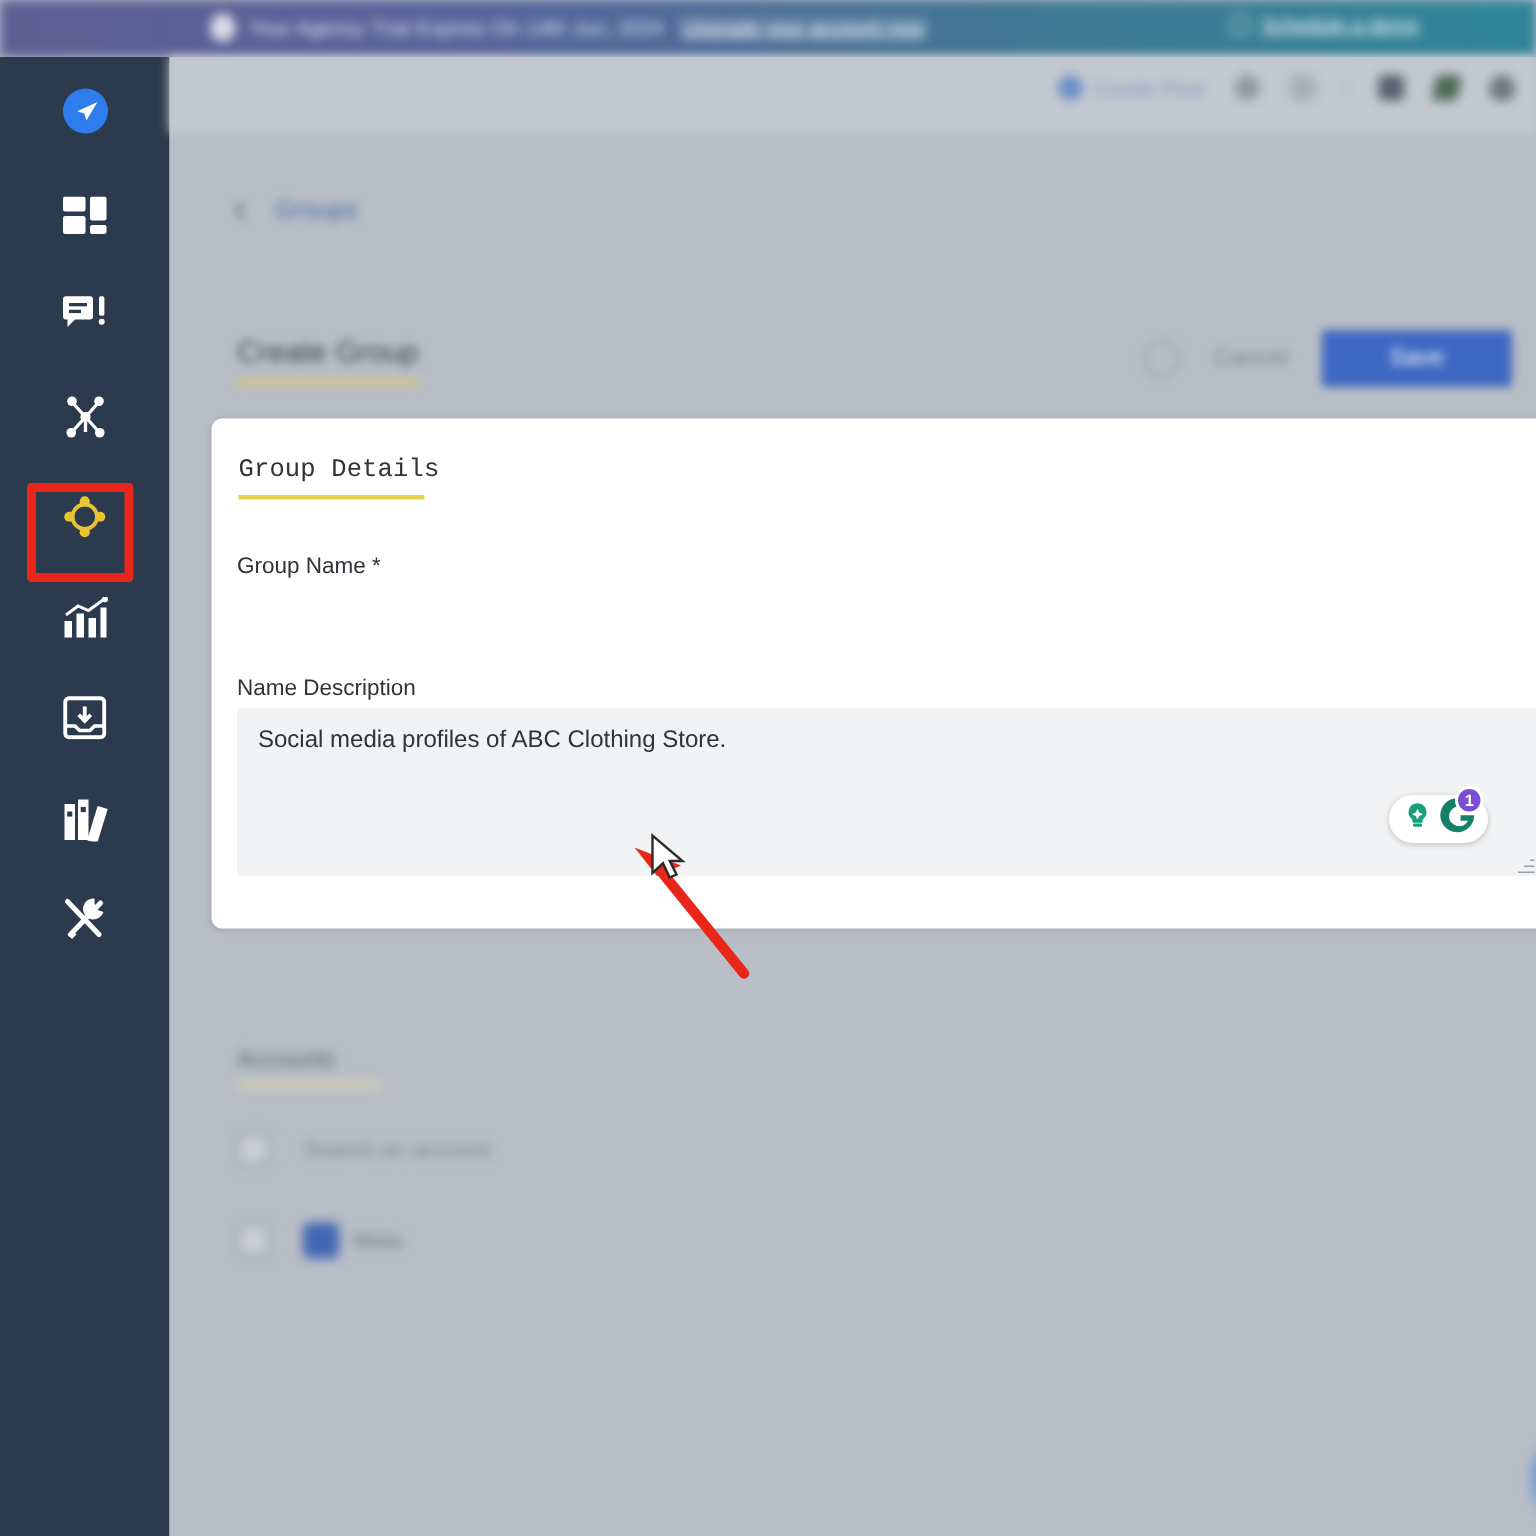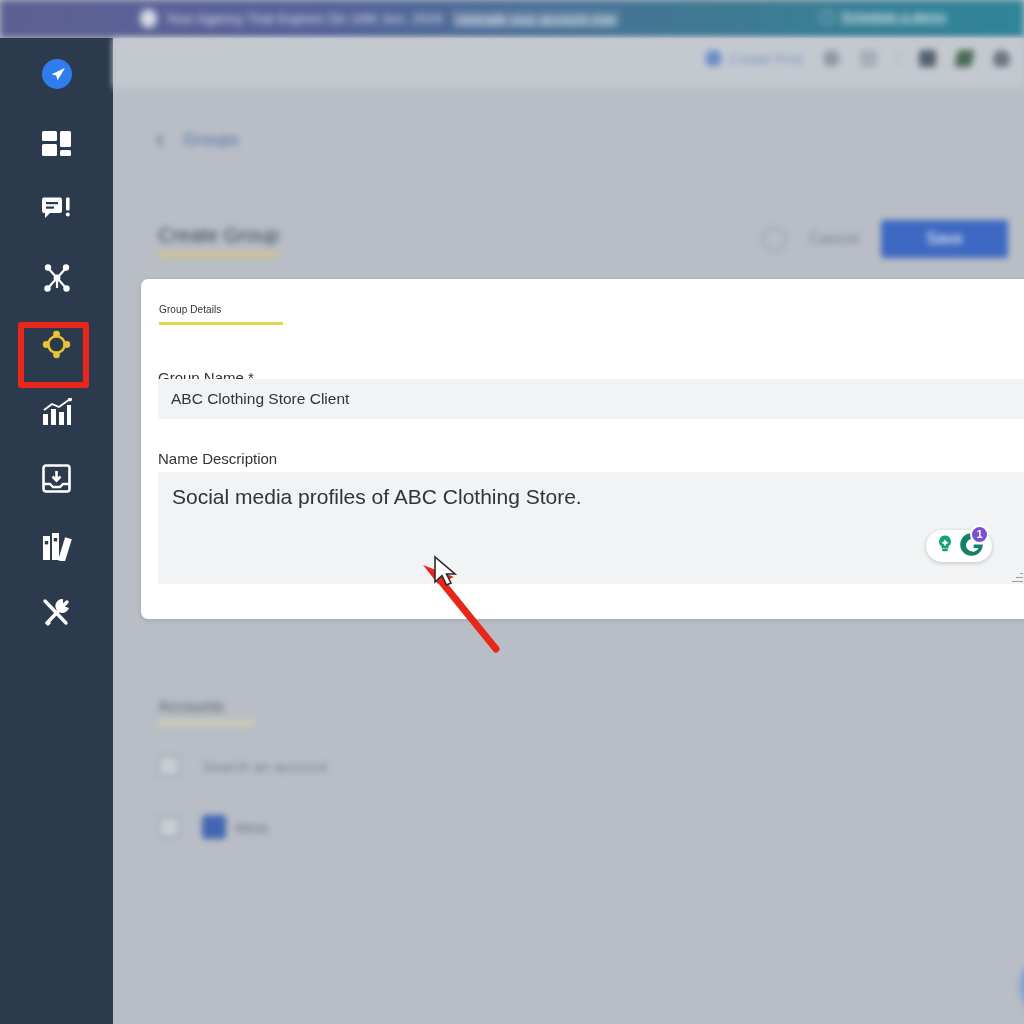--- a/index.html
+++ b/index.html
@@ -130,41 +130,41 @@
   
   .card {
     position:absolute; left:141px; top:279px;
     width: 900px; height: 340px;
     background:#ffffff; border-radius:7px;
     box-shadow: 0 1px 5px rgba(0,0,0,.13);
   }
   .card-tab {
     position:absolute; left:18px; top:25px;
   }
-  .card-tab .t { font-size:10px; color:#2f3439; letter-spacing:.1px; }
+  .card-tab .t { font-size:17px; color:#2f3439; letter-spacing:.1px;font-family:Liberation Mono, monospace; }
   .card-tab .u {
     margin-top:7px; height:2.5px; width:124px; background:#e5d34e;
   }
 
   .field-label {
     position:absolute; font-size:15px; color:#2f3439;
   }
   .field-box {
     position:absolute; background:#f2f3f4; border:none;
     font-family:"Liberation Sans", sans-serif;
   }
   #gname-label { left:17px; top:90px; }
   #gname-input {
     left:17px; top:100px; width:866px; height:40px;
     padding: 0 13px; font-size:15.5px; color:#2f3439;
   }
   #gdesc-label { left:17px; top:171px; }
   #gdesc-input {
     left:17px; top:193px; width:866px; height:112px;
-    padding: 11px 14px; font-size:21px; color:#2f3439;
+    padding: 11px 14px; font-size:16px; color:#2f3439;
     resize:none; line-height:1.35; overflow:hidden;
   }
   .resize-grip {
     position:absolute; left:870px; top:292px; width:12px; height:12px;
     pointer-events:none;
   }
   .resize-grip i {
     position:absolute; right:0; background:#9aa0a6; height:1px; transform-origin:right;
   }
 
@@ -409,21 +409,20 @@
     <div class="fab"></div>
   </div>
 
   <div class="card">
     <div class="card-tab">
       <div class="t">Group Details</div>
       <div class="u"></div>
     </div>
 
     <label class="field-label" id="gname-label">Group Name *</label>
-    <input class="field-box" id="gname-input" type="text" value="ABC Clothing Store Client" placeholder="Enter group name" style="">
 
     <label class="field-label" id="gdesc-label">Name Description</label>
     <textarea class="field-box" id="gdesc-input" placeholder="Enter group description" style="">Social media profiles of ABC Clothing Store.</textarea>
 
     <div class="resize-grip">
       <i style="top:10px;width:11px;"></i>
       <i style="top:6px;width:7px;"></i>
       <i style="top:2px;width:3px;"></i>
     </div>
 

